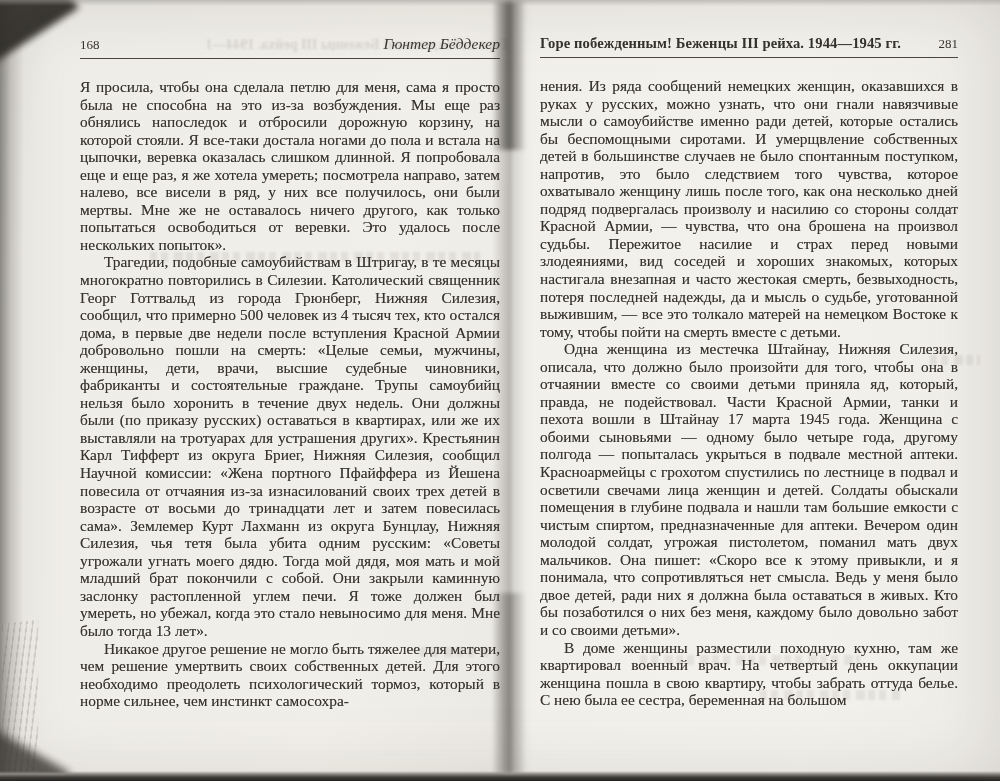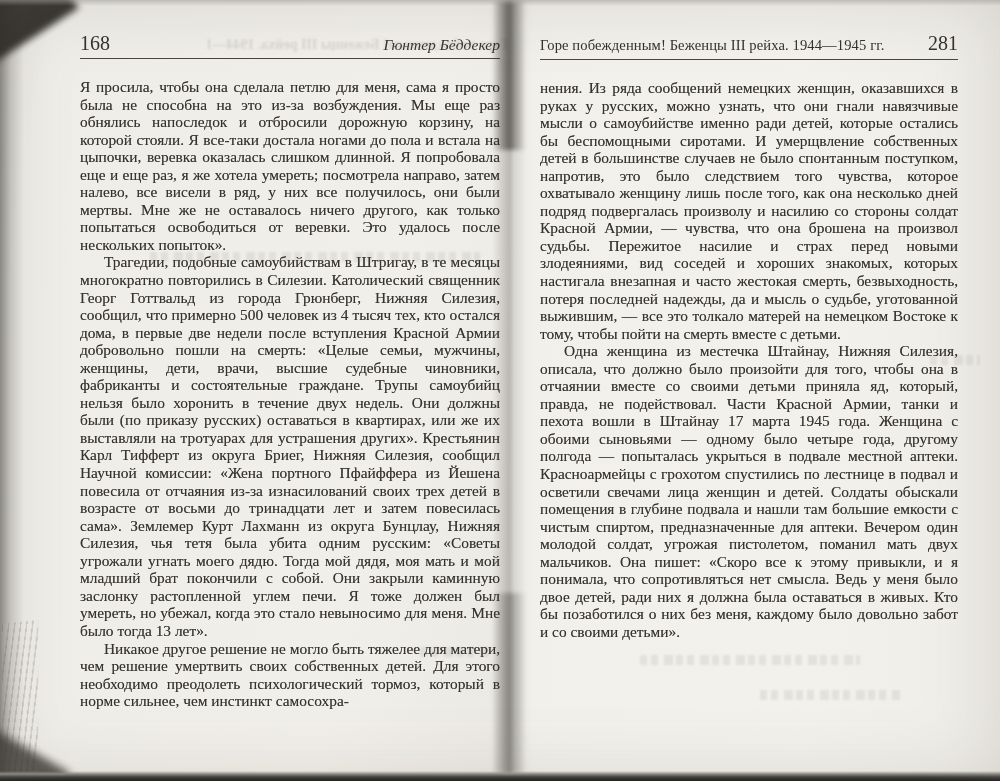--- a/index.html
+++ b/index.html
@@ -24,22 +24,22 @@
   .content-left{left:80px;width:420px;}
   .content-right{left:30px;width:418px;}
 
   .pghead{
     position:relative;
     display:flex;justify-content:space-between;align-items:baseline;
     font-size:15px;line-height:19px;
     padding-bottom:4px;border-bottom:1.4px solid #4a453e;
   }
   .runhead-author{font-style:italic;font-size:15.5px;}
-  .runhead-title{font-weight:normal;font-size:14.6px;letter-spacing:.1px;}
-  .pgnum{font-size:20px;}
+  .runhead-title{font-weight:bold;font-size:14.6px;letter-spacing:.1px;}
+  .pgnum{font-size:13px;}
 
   .bodytext{
     margin-top:19px;
     font-size:15.4px;line-height:17.55px;
     text-align:justify;
     color:#37332f;
     text-shadow:0 0 .5px rgba(62,57,50,.55);
   }
   .bodytext p{margin:0;text-indent:24px;}
   .bodytext p.cont{text-indent:0;}
@@ -109,20 +109,21 @@
 
   <section class="page page-right">
     <div class="content content-right">
       <header class="pghead">
         <span class="runhead-title">Горе побежденным! Беженцы III рейха. 1944—1945 гг.</span>
         <span class="pgnum">281</span>
       </header>
       <div class="bodytext">
         <p class="cont">нения. Из ряда сообщений немецких женщин, оказавшихся в руках у русских, можно узнать, что они гнали навязчивые мысли о самоубийстве именно ради детей, которые остались бы беспомощными сиротами. И умерщвление собственных детей в большинстве случаев не было спонтанным поступком, напротив, это было следствием того чувства, которое охватывало женщину лишь после того, как она несколько дней подряд подвергалась произволу и насилию со стороны солдат Красной Армии, — чувства, что она брошена на произвол судьбы. Пережитое насилие и страх перед новыми злодеяниями, вид соседей и хороших знакомых, которых настигала внезапная и часто жестокая смерть, безвыходность, потеря последней надежды, да и мысль о судьбе, уготованной выжившим, — все это толкало матерей на немецком Востоке к тому, чтобы пойти на смерть вместе с детьми.</p>
         <p>Одна женщина из местечка Штайнау, Нижняя Силезия, описала, что должно было произойти для того, чтобы она в отчаянии вместе со своими детьми приняла яд, который, правда, не подействовал. Части Красной Армии, танки и пехота вошли в Штайнау 17 марта 1945 года. Женщина с обоими сыновьями — одному было четыре года, другому полгода — попыталась укрыться в подвале местной аптеки. Красноармейцы с грохотом спустились по лестнице в подвал и осветили свечами лица женщин и детей. Солдаты обыскали помещения в глубине подвала и нашли там большие емкости с чистым спиртом, предназначенные для аптеки. Вечером один молодой солдат, угрожая пистолетом, поманил мать двух мальчиков. Она пишет: «Скоро все к этому привыкли, и я понимала, что сопротивляться нет смысла. Ведь у меня было двое детей, ради них я должна была оставаться в живых. Кто бы позаботился о них без меня, каждому было довольно забот и со своими детьми».</p>
+        <p>В доме женщины разместили походную кухню, там же квартировал военный врач. На четвертый день оккупации женщина пошла в свою квартиру, чтобы забрать оттуда белье. С нею была ее сестра, беременная на большом</p>
       </div>
     </div>
     <div class="smudge" style="top:355px;left:420px;width:50px;"></div>
     <div class="smudge" style="top:655px;left:130px;width:220px;"></div>
     <div class="smudge" style="top:690px;left:250px;width:140px;"></div>
   </section>
 
   <div class="gutter"></div>
   <div class="edge-left"></div>
   <div class="corner-tl"></div>

